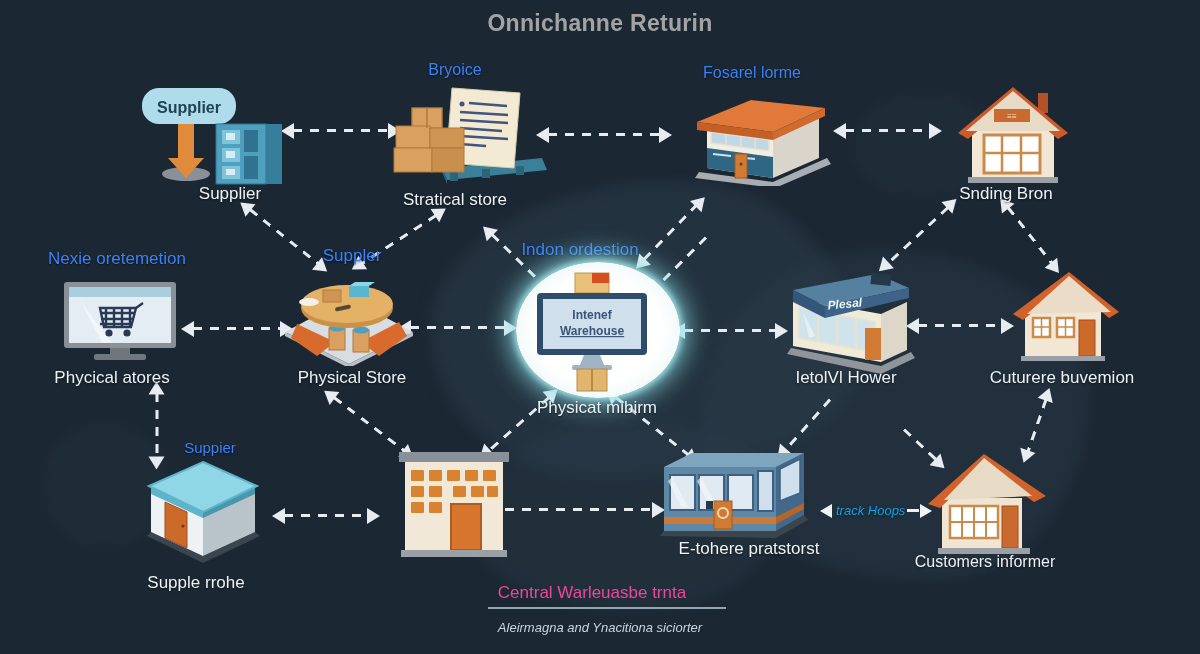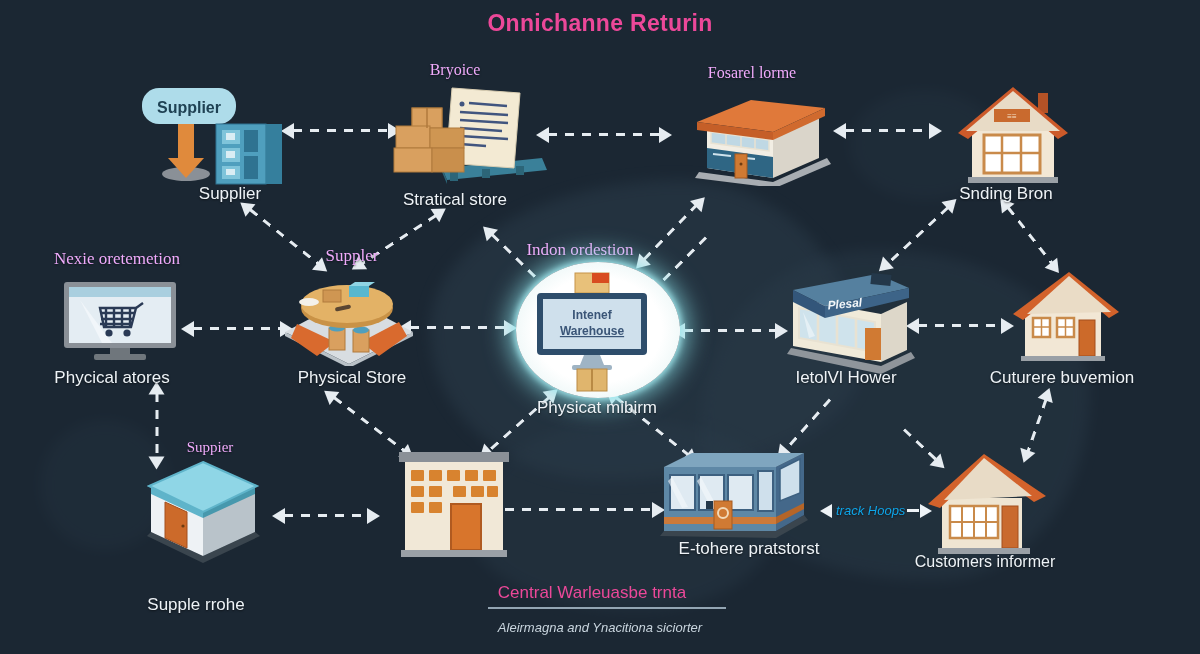--- a/index.html
+++ b/index.html
@@ -1,22 +1,22 @@
 <!DOCTYPE html>
 <html><head>
 <meta charset="utf-8">
 <style>
   html,body{margin:0;padding:0;background:#10161d;}
   .canvas{position:relative;width:1200px;height:654px;background:#1b2733;overflow:hidden;
           font-family:"Liberation Sans",sans-serif;}
   .map-blob{position:absolute;background:#2a3b49;filter:blur(7px);}
   .title{position:absolute;left:600px;top:10px;transform:translateX(-50%);margin:0;
-         color:#ec4899;font-size:23px;font-weight:bold;letter-spacing:.3px;white-space:nowrap;}
-  .heading{position:absolute;transform:translateX(-50%);color:#f0abfc;font-size:16px;
-           white-space:nowrap;text-shadow:0 1px 2px rgba(0,0,0,.55);font-family:Liberation Serif, serif;}
+         color:#a3a3a3;font-size:23px;font-weight:bold;letter-spacing:.3px;white-space:nowrap;}
+  .heading{position:absolute;transform:translateX(-50%);color:#3b82f6;font-size:16px;
+           white-space:nowrap;text-shadow:0 1px 2px rgba(0,0,0,.55);}
   .label{position:absolute;transform:translateX(-50%);color:#eef3f7;font-size:17px;
          white-space:nowrap;text-shadow:0 1px 2px rgba(0,0,0,.55);}
   .icon{position:absolute;}
   .arrow{position:absolute;height:3px;transform-origin:left center;
          background:repeating-linear-gradient(90deg,#e6ecf1 0 9px,transparent 9px 17px);}
   .arrow .hl{position:absolute;left:-12px;top:-6.5px;width:0;height:0;
              border:8px solid transparent;border-left:0;border-right:13px solid #e6ecf1;}
   .arrow .hr{position:absolute;right:-12px;top:-6.5px;width:0;height:0;
              border:8px solid transparent;border-right:0;border-left:13px solid #e6ecf1;}
   .hub{position:absolute;left:516px;top:262px;width:164px;height:136px;border-radius:50%;
@@ -315,21 +315,21 @@
   <svg class="icon" style="left:147px;top:460px;" width="114" height="104" viewBox="0 0 114 104">
     <polygon points="4,72 56,96 108,72 113,76 56,103 0,76" fill="#3a454e"></polygon>
     <polygon points="56,50 108,26 108,72 56,96" fill="#b9c3ca"></polygon>
     <polygon points="4,26 56,50 56,96 4,72" fill="#eef2f5"></polygon>
     <polygon points="4,26 56,50 56,58 4,34" fill="#5fb4ca"></polygon>
     <polygon points="56,50 108,26 108,34 56,58" fill="#4798ad"></polygon>
     <polygon points="56,2 110,26 56,52 2,26" fill="#8fd6e6" stroke="#5fb4ca" stroke-width="2"></polygon>
     <polygon points="18,42 40,52 40,88 18,78" fill="#cc6a2a" stroke="#a34f1d"></polygon>
     <circle cx="36" cy="66" r="1.6" fill="#6e3c12"></circle>
   </svg>
-  <div class="label" style="left:196px;top:595px;">Supple rrohe</div>
+  <div class="label" style="left:196px;top:573px;">Supple rrohe</div>
 
   <svg class="icon" style="left:397px;top:440px;" width="114" height="122" viewBox="0 0 114 122">
     <rect x="2" y="12" width="110" height="10" fill="#8a9097"></rect>
     <rect x="8" y="22" width="98" height="88" fill="#f1e8d7"></rect>
     <g fill="#d8832f">
       <rect x="14" y="30" width="13" height="11" rx="1"></rect>
         <rect x="32" y="30" width="13" height="11" rx="1"></rect>
       <rect x="50" y="30" width="13" height="11" rx="1"></rect>
         <rect x="68" y="30" width="13" height="11" rx="1"></rect>
       <rect x="86" y="30" width="13" height="11" rx="1"></rect>

